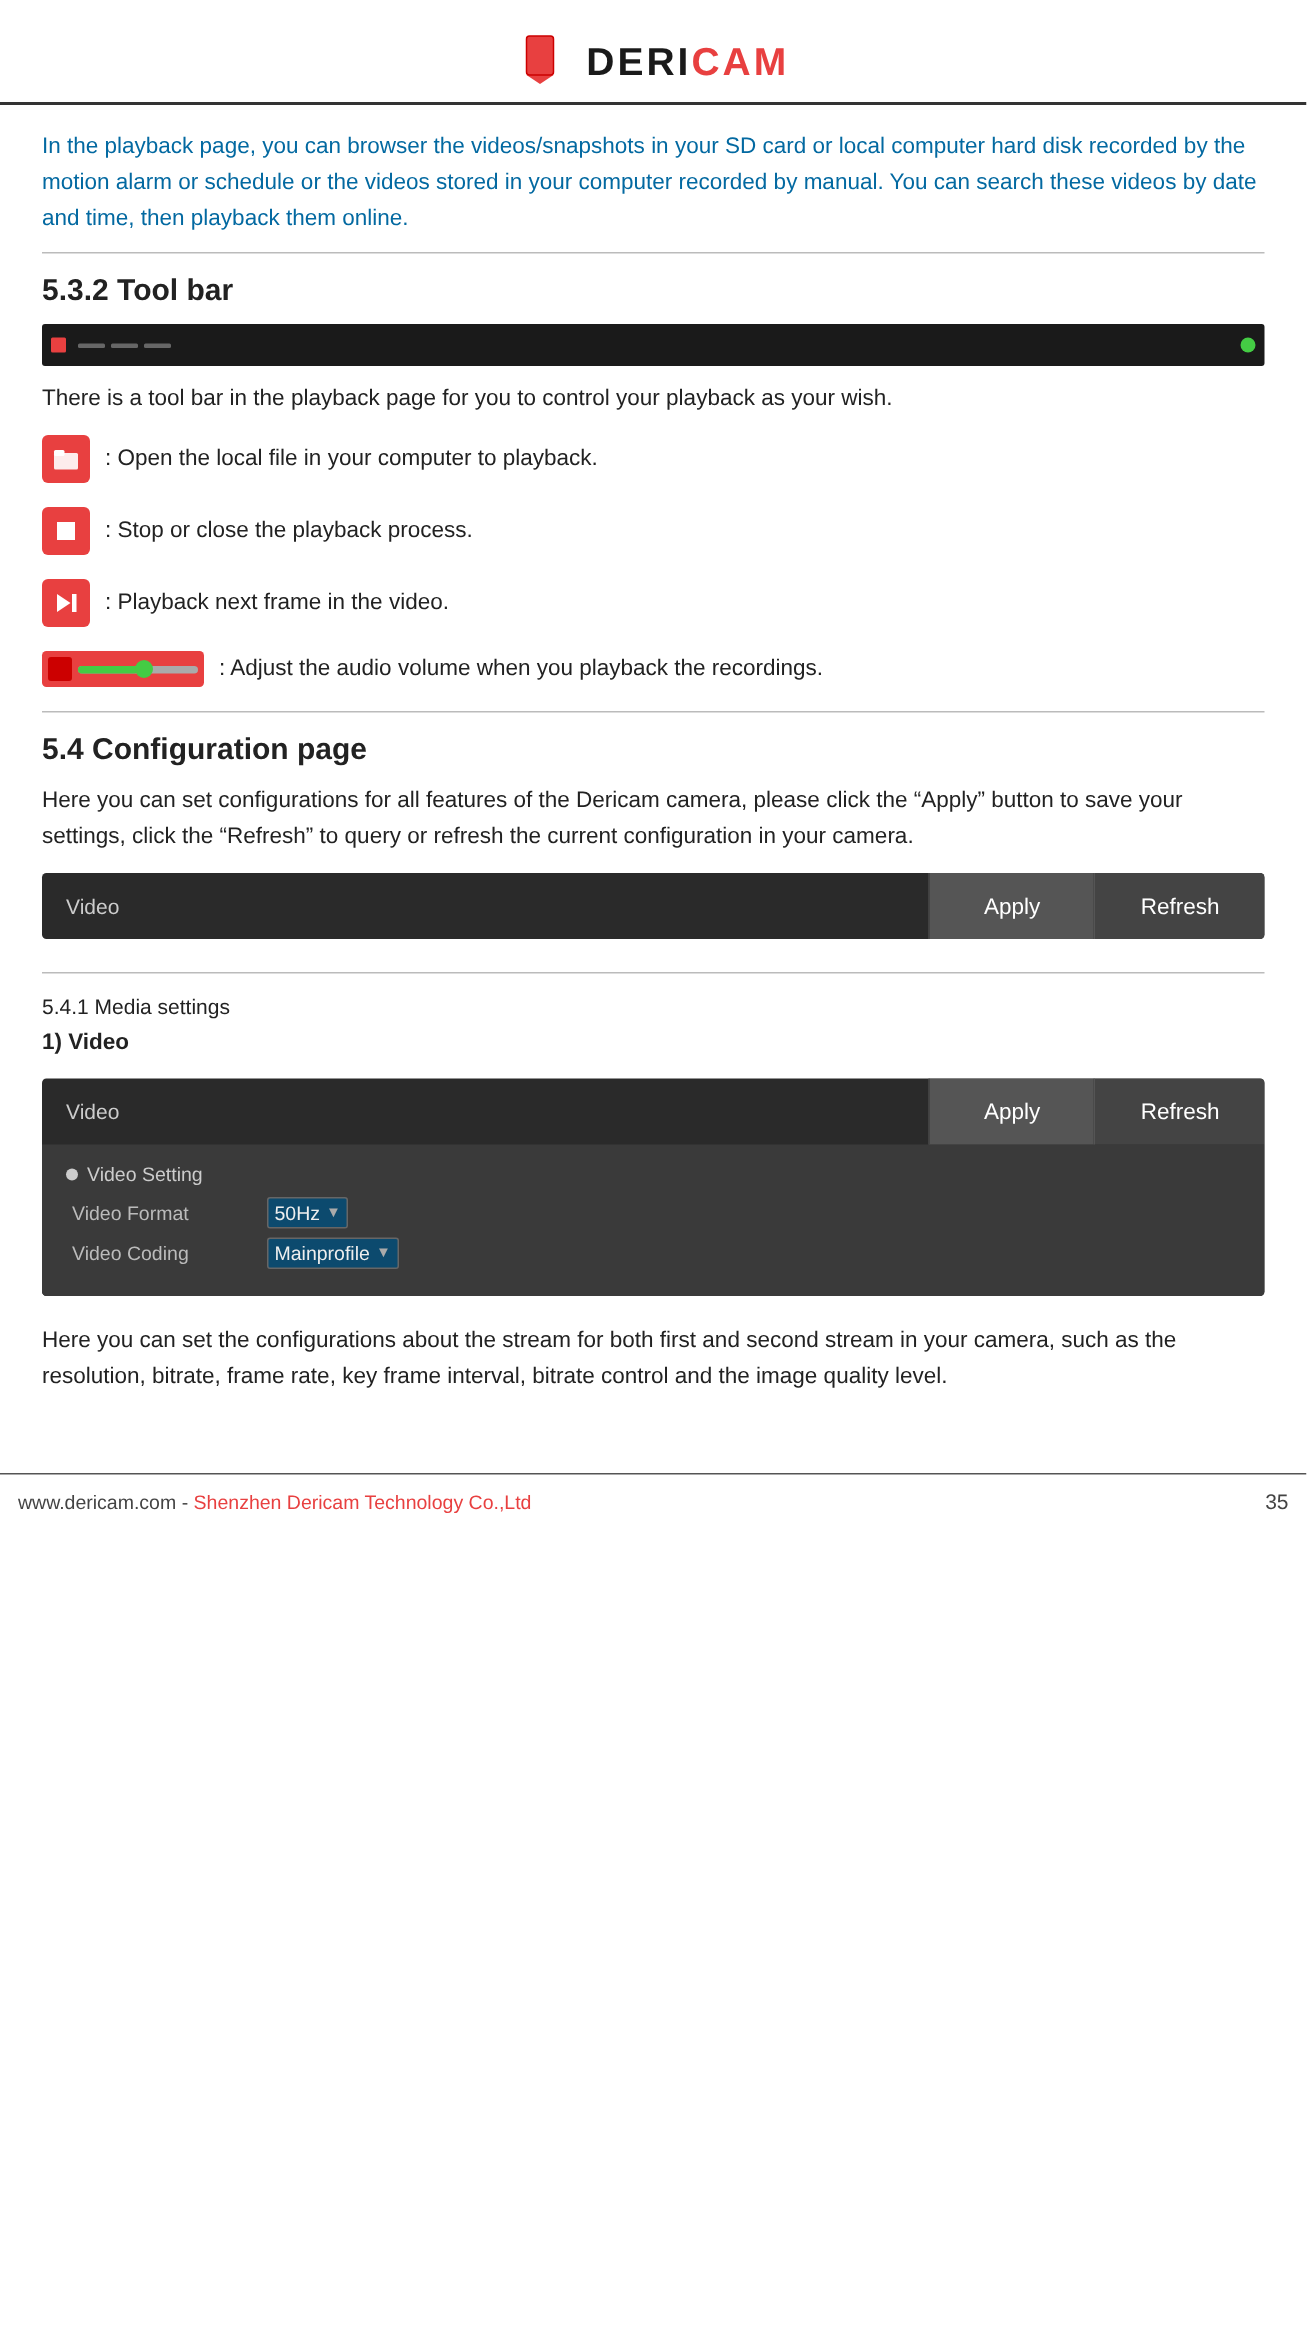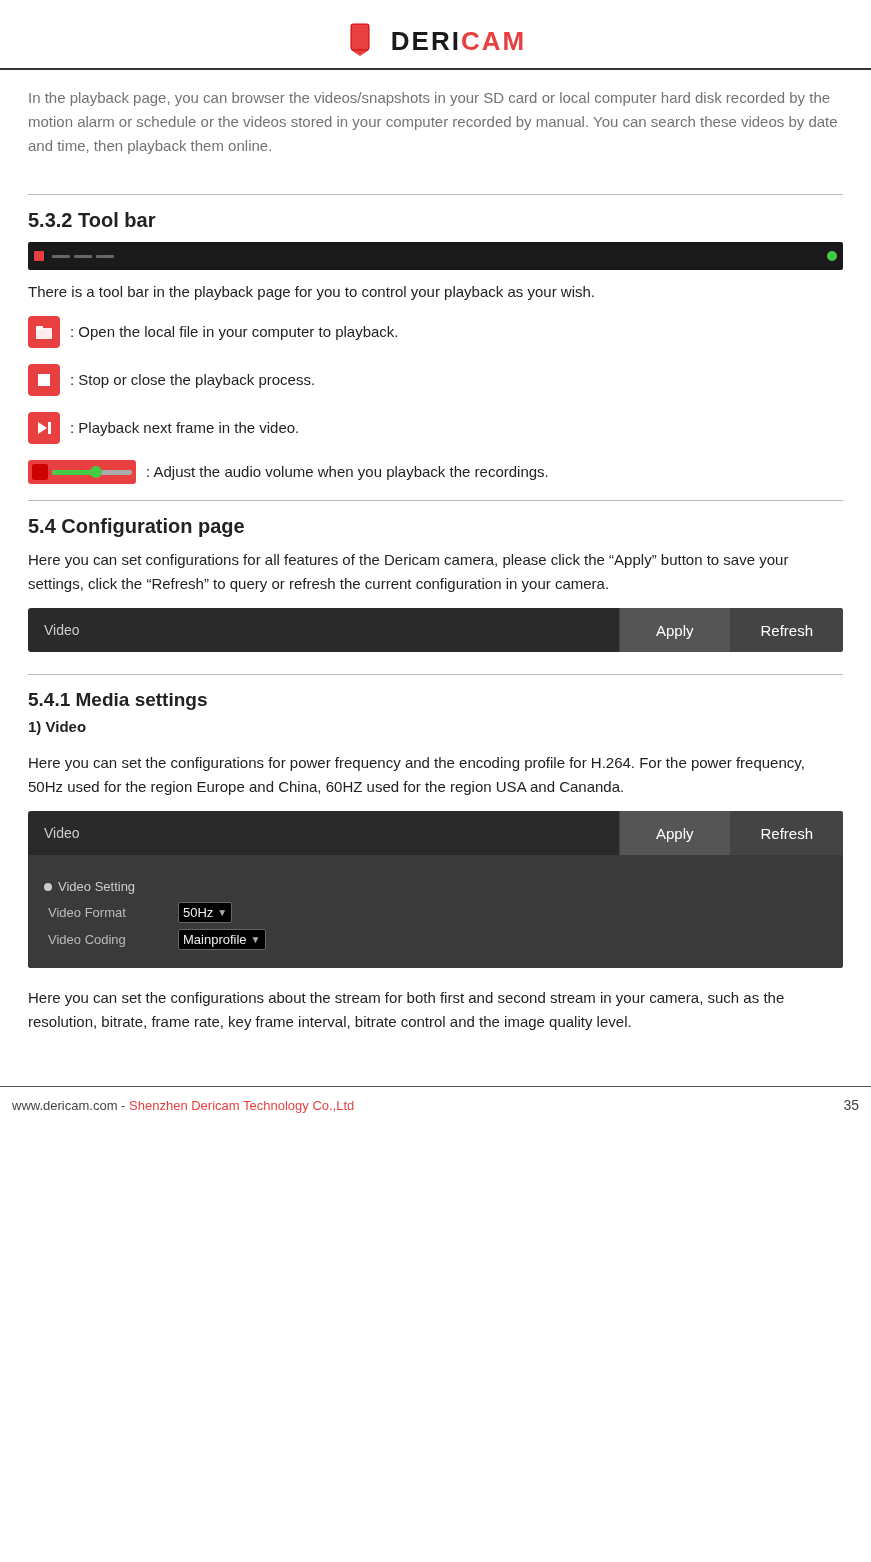--- a/index.html
+++ b/index.html
@@ -47,22 +47,22 @@
       color: #e84040;
     }
 
     .content {
       padding: 0 28px 20px 28px;
     }
 
     .intro-text {
       font-size: 15px;
       line-height: 1.6;
-      margin-bottom: 36px;
-      color: #737373;
+      margin-bottom: 10px;
+      color: #0369a1;
     }
 
     .section-title {
       font-size: 20px;
       font-weight: bold;
       margin-bottom: 10px;
       margin-top: 4px;
     }
 
     .body-text {
@@ -264,21 +264,21 @@
       height: 44px;
       padding: 0 30px;
       display: flex;
       align-items: center;
       border-left: 1px solid #555;
       cursor: pointer;
     }
 
     .video-panel-body {
       background: #3a3a3a;
-      padding: 24px 16px 12px 16px;
+      padding: 12px 16px 12px 16px;
     }
 
     .video-setting-group {
       color: #ccc;
       font-size: 13px;
       margin-bottom: 8px;
       display: flex;
       align-items: center;
       gap: 6px;
     }
@@ -298,21 +298,21 @@
       margin-bottom: 6px;
       padding-left: 4px;
     }
 
     .video-setting-row-label {
       width: 130px;
       color: #bbb;
     }
 
     .video-setting-select {
-      background: #000000;
+      background: #0c4a6e;
       color: #eee;
       border: 1px solid #666;
       border-radius: 2px;
       padding: 2px 4px;
       font-size: 13px;
       display: inline-flex;
       align-items: center;
       gap: 4px;
       cursor: pointer;
     }
@@ -347,22 +347,22 @@
       color: #444;
     }
 
     .divider-line {
       border: none;
       border-top: 1px solid #bbb;
       margin: 6px 0 14px 0;
     }
 
     .subsection-title {
-      font-size: 19px;
-      font-weight: bold;
+      font-size: 14px;
+      font-weight: normal;
       margin-bottom: 4px;
     }
 
     .bold-label {
       font-weight: bold;
       margin-top: 32px;
     }
   </style>
 </head>
 <body>
@@ -452,21 +452,20 @@
     <div class="config-bar-apply">Apply</div>
     <div class="config-bar-refresh">Refresh</div>
   </div>
 
   <hr class="divider-line">
 
   <div class="subsection-title">5.4.1 Media settings</div>
   <p class="body-text">
     <span class="bold-label">1) Video</span>
   </p>
-  <p class="body-text">Here you can set the configurations for power frequency and the encoding profile for H.264. For the power frequency, 50Hz used for the region Europe and China, 60HZ used for the region USA and Cananda.</p>
 
   <div class="video-panel">
     <div class="video-panel-header">
       <span class="video-panel-title">Video</span>
       <div class="video-panel-apply">Apply</div>
       <div class="video-panel-refresh">Refresh</div>
     </div>
     <div class="video-panel-body">
       <div class="video-setting-group">
         <div class="video-setting-group-dot"></div>

